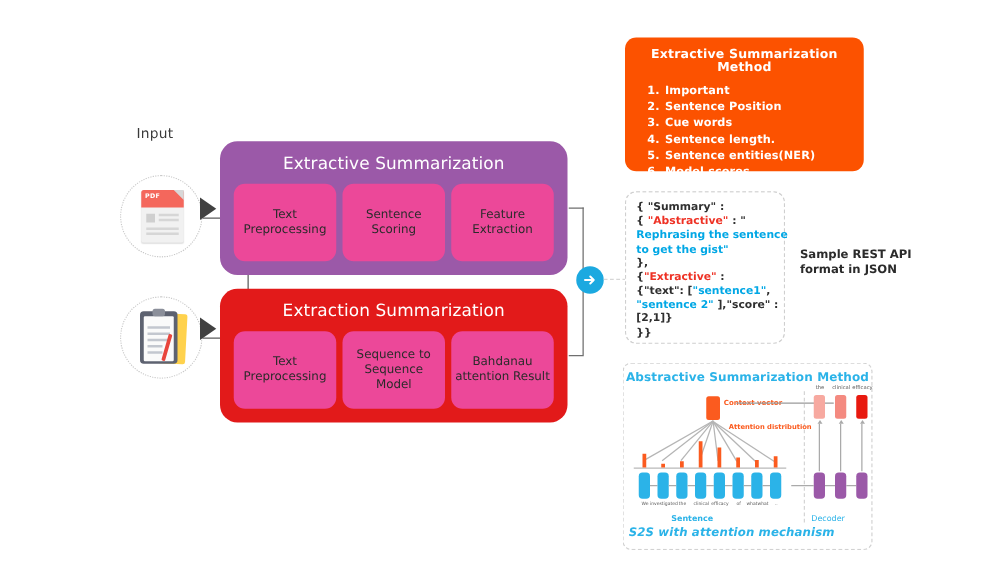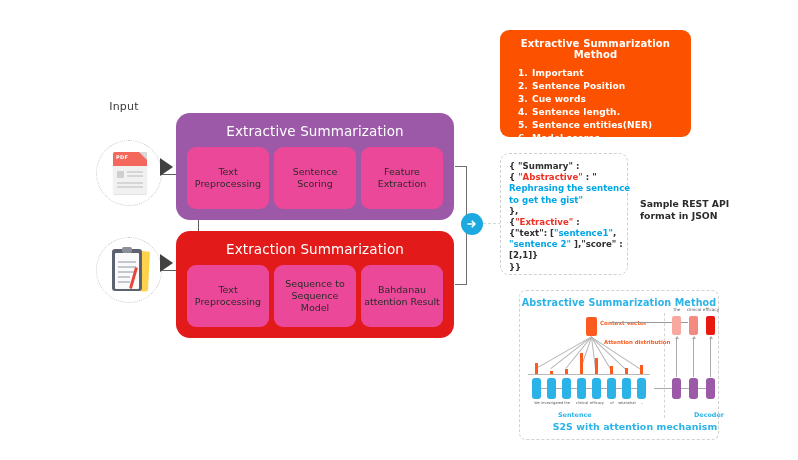--- a/index.html
+++ b/index.html
@@ -81,43 +81,43 @@
   #json-card{position:absolute;left:500px;top:153px;width:128px;height:122px;
       background:#ffffff;border:1.2px dashed #cfcfcf;border-radius:9px;
       box-sizing:border-box;padding:7px 8px;}
   .json-line{font-size:8.6px;font-weight:bold;line-height:1.30;color:#2f2f2f;white-space:nowrap;}
 
   #rest-note{position:absolute;left:640px;top:198px;width:96px;
       font-size:9.3px;font-weight:bold;color:#2b2b2b;line-height:1.33;}
 
   
   #abs-method-card{position:absolute;left:498px;top:290px;width:200px;height:150px;
-      background:#ffffff;border:1.2px dashed #d2d2d2;border-radius:7px;box-sizing:border-box;margin-left:21px;}
+      background:#ffffff;border:1.2px dashed #d2d2d2;border-radius:7px;box-sizing:border-box;}
   .amc-title{position:absolute;left:0;top:6px;width:100%;text-align:center;
       color:#2BB3E8;font-size:9.6px;font-weight:bold;letter-spacing:.1px;}
-  .amc-footer{position:absolute;left:16px;bottom:7px;width:100%;text-align:center;
-      color:#2BB3E8;font-size:9.4px;font-weight:bold;letter-spacing:.1px;}
+  .amc-footer{position:absolute;left:4px;bottom:7px;width:100%;text-align:left;
+      color:#2BB3E8;font-size:9.4px;font-weight:bold;letter-spacing:.1px;font-style:italic;}
   .amc-divider{position:absolute;left:144px;top:22px;width:0;height:105px;
       border-left:1px dashed #d5d5d5;}
 
   .ctx-box{position:absolute;left:66px;top:26px;width:11px;height:19px;background:#FB5B1F;border-radius:2px;}
   .ctx-label{position:absolute;left:80px;top:29px;font-size:5.6px;font-weight:bold;color:#FB5B1F;}
   .attn-label{position:absolute;left:84px;top:48px;font-size:5.4px;font-weight:bold;color:#FB5B1F;}
   .attn-line{position:absolute;left:90px;top:31px;width:78px;height:1px;background:#9a9a9a;}
 
   .enc-bar{position:absolute;background:#FB5B1F;width:3.2px;bottom:0;}
   .enc-axis{position:absolute;left:8px;top:83px;width:122px;height:1px;background:#b9b9b9;}
   .enc-cell{position:absolute;width:9px;height:21px;background:#2BB3E8;border-radius:3px;top:87px;}
   .enc-word{position:absolute;top:110px;font-size:3.6px;color:#5a5a5a;text-align:center;width:22px;}
   .enc-title{position:absolute;left:38px;top:120px;font-size:6.4px;font-weight:bold;color:#2BB3E8;}
 
   .dec-cell{position:absolute;width:9px;height:21px;background:#9B59A8;border-radius:3px;top:87px;}
   .dec-out{position:absolute;width:9px;height:19px;border-radius:2px;top:25px;}
   .dec-word{position:absolute;top:16px;font-size:4.2px;color:#5a5a5a;text-align:center;width:22px;}
-  .dec-title{position:absolute;left:174px;top:120px;font-size:6.4px;font-weight:bold;color:#2BB3E8;}
+  .dec-title{position:absolute;left:150px;top:120px;font-size:6.4px;font-weight:normal;color:#2BB3E8;}
   .v-arrow{position:absolute;width:1px;background:#aaaaaa;top:48px;height:38px;}
   .h-arrow{position:absolute;height:1px;background:#aaaaaa;}
   .tiny-tri{position:absolute;width:0;height:0;border-left:2px solid transparent;
       border-right:2px solid transparent;border-bottom:3px solid #aaaaaa;}
   .fan{position:absolute;background:#b5b5b5;height:1px;transform-origin:0 0;}
 </style>
 </head>
 <body>
 
 <div class="canvas">

